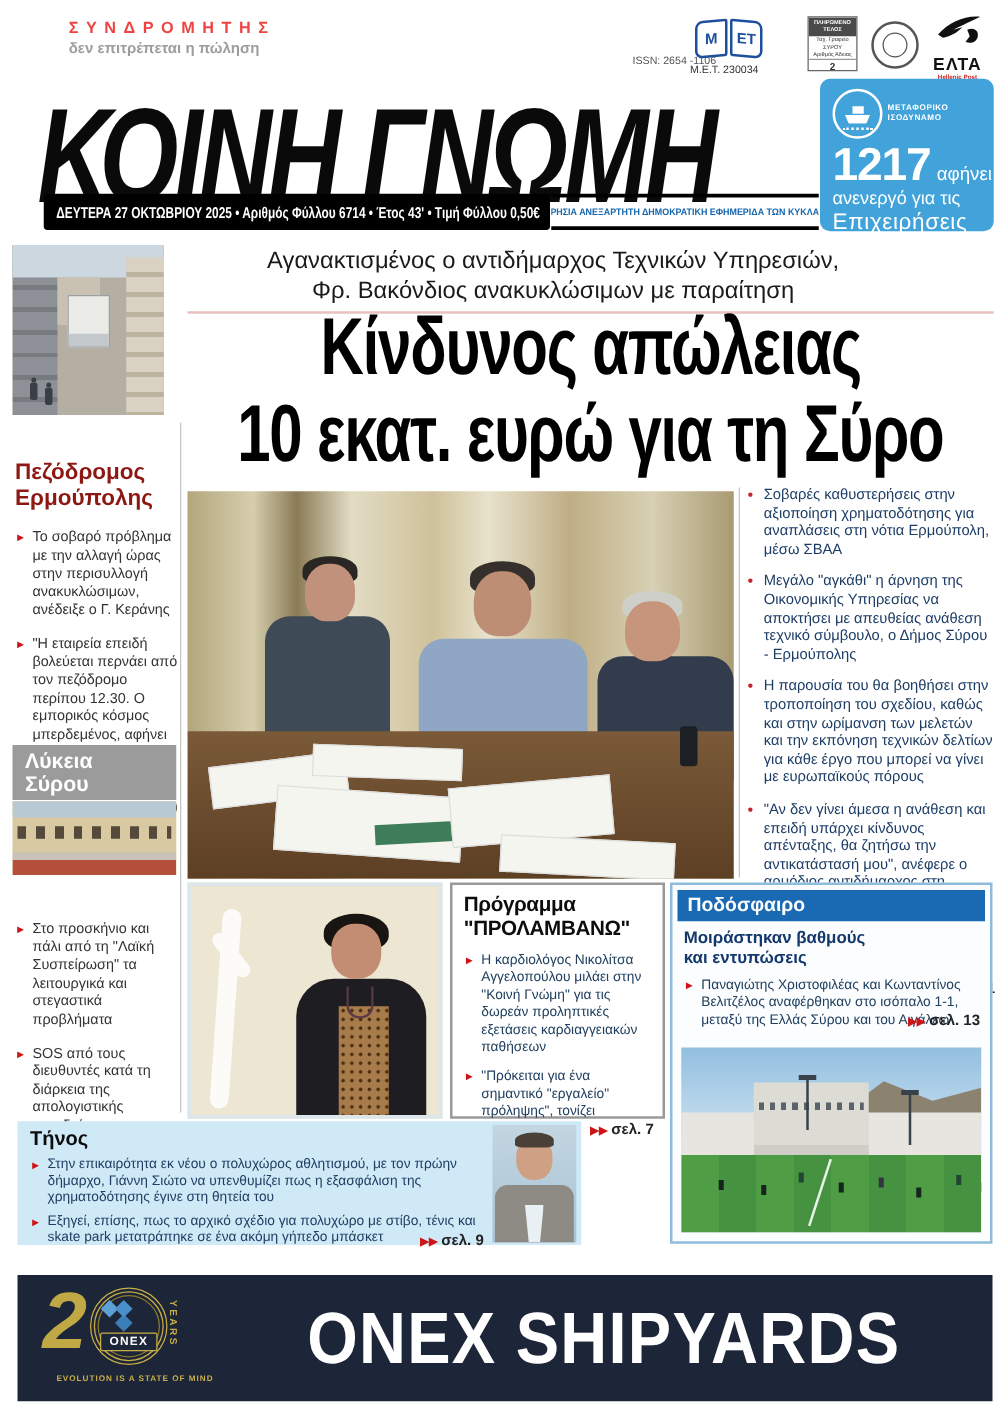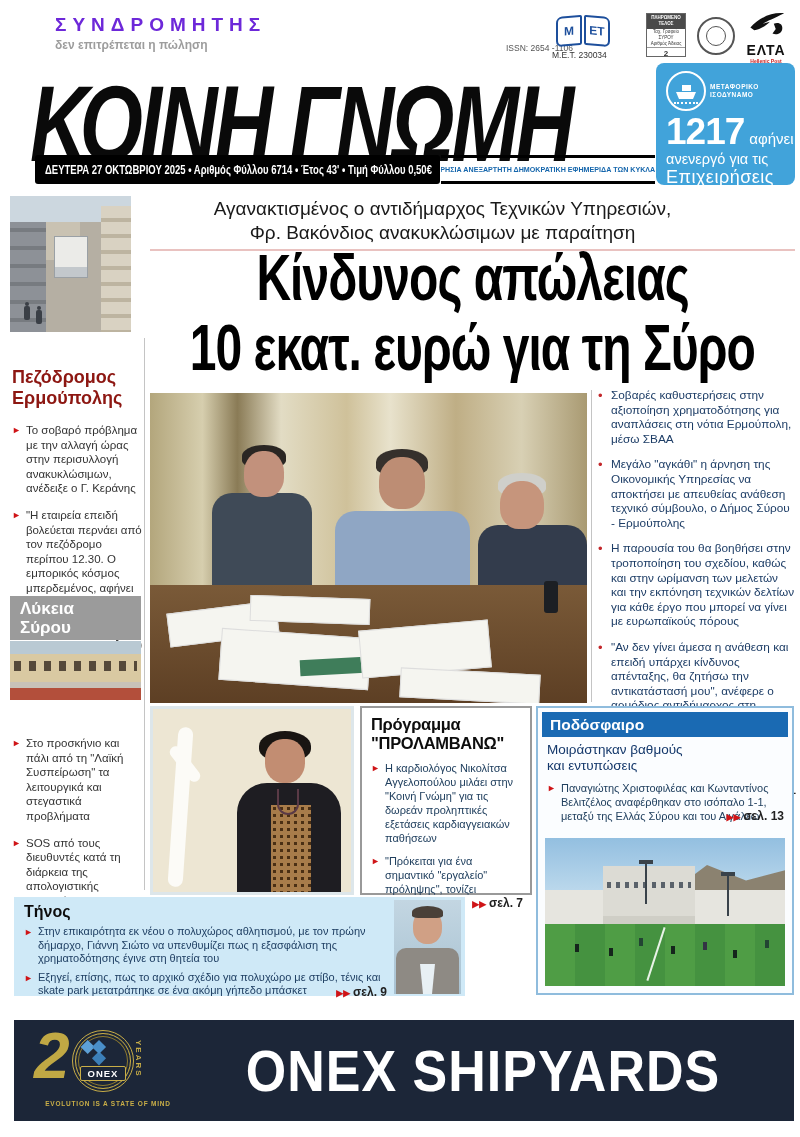--- a/index.html
+++ b/index.html
@@ -6,21 +6,21 @@
   html,body { background:#e9e9e9; }
   body { font-family:"Liberation Sans", sans-serif; }
   #page {
     position:relative; width:800px; height:1137px; margin:0 auto;
     background:#ffffff; overflow:hidden;
   }
   .abs { position:absolute; }
 
   
   .subscriber { left:55px; top:14px; }
-  .subscriber .s1 { font-size:19px; font-weight:bold; letter-spacing:6px; color:#6d28d9; }
+  .subscriber .s1 { font-size:13px; font-weight:bold; letter-spacing:6px; color:#ef4444; }
   .subscriber .s2 { font-size:12px; font-weight:bold; color:#9d9d9d; margin-top:2px; }
   .issn { left:506px; top:43px; font-size:8.5px; color:#555;text-align:center; }
   .met-logo { left:556px; top:16px; width:58px; height:32px; display:flex; }
   .met-page { width:26px; height:30px; border:2.5px solid #1d4f9c; color:#1d4f9c; font-weight:bold;
     font-size:12px; display:flex; align-items:center; justify-content:center; background:#fff; }
   .met-page.l { border-radius:6px 2px 2px 6px; transform:skewY(-5deg); }
   .met-page.r { border-radius:2px 6px 6px 2px; transform:skewY(5deg); margin-left:2px; }
   .met-num { left:552px; top:50px; font-size:8.5px; color:#333; }
   .stamp-box { left:646px; top:13px; width:40px; height:44px; border:1px solid #666; font-size:4.5px;
     text-align:center; color:#333; line-height:1.4; overflow:hidden; }
@@ -158,21 +158,21 @@
   .prolambano { left:360px; top:706px; width:172px; height:189px; border:2px solid #999; padding:7px 7px 5px 9px; }
   .prolambano .ptitle { font-size:16.5px; line-height:19px; font-weight:bold; color:#0d0d0d; letter-spacing:-.3px; }
   .prolambano .bullets { margin-top:8px; }
   .prolambano .btext { font-size:11px; line-height:14px; color:#21405f; }
   .prolambano .bi { margin-bottom:9px; }
   .prolambano .pageref { margin-top:-14px; }
 
   .football-box { left:536px; top:706px; width:258px; height:289px; border:2px solid #8fbcdd; background:#fbfdff; }
   .fb-header { margin:4px 4px 0 4px; height:25px; background:#1a6ab3; color:#fff; font-weight:bold;
     font-size:15.5px; display:flex; align-items:center; padding-left:8px; }
-  .fb-sub { margin:5px 8px 0 9px; color:#14386b; font-weight:normal; font-size:13.5px; line-height:16px; }
+  .fb-sub { margin:5px 8px 0 9px; color:#14386b; font-weight:bold; font-size:13.5px; line-height:16px; }
   .football-box .bullets { margin:7px 8px 0 9px; }
   .football-box .btext { font-size:11px; line-height:14px; color:#21405f; }
   .football-box .pageref { margin:-14px 8px 0 0; }
 
   .tinos-box { left:14px; top:897px; width:451px; height:99px; background:#cfe9f7; padding:6px 78px 4px 10px; }
   .tinos-box .ttitle { font-size:16px; font-weight:bold; color:#0d0d0d; }
   .tinos-box .bullets { margin-top:4px; }
   .tinos-box .btext { font-size:11px; line-height:13.6px; color:#1f3f63; }
   .tinos-box .bi { margin-bottom:5px; }
   .tinos-box .pageref { margin-top:-13px; }

